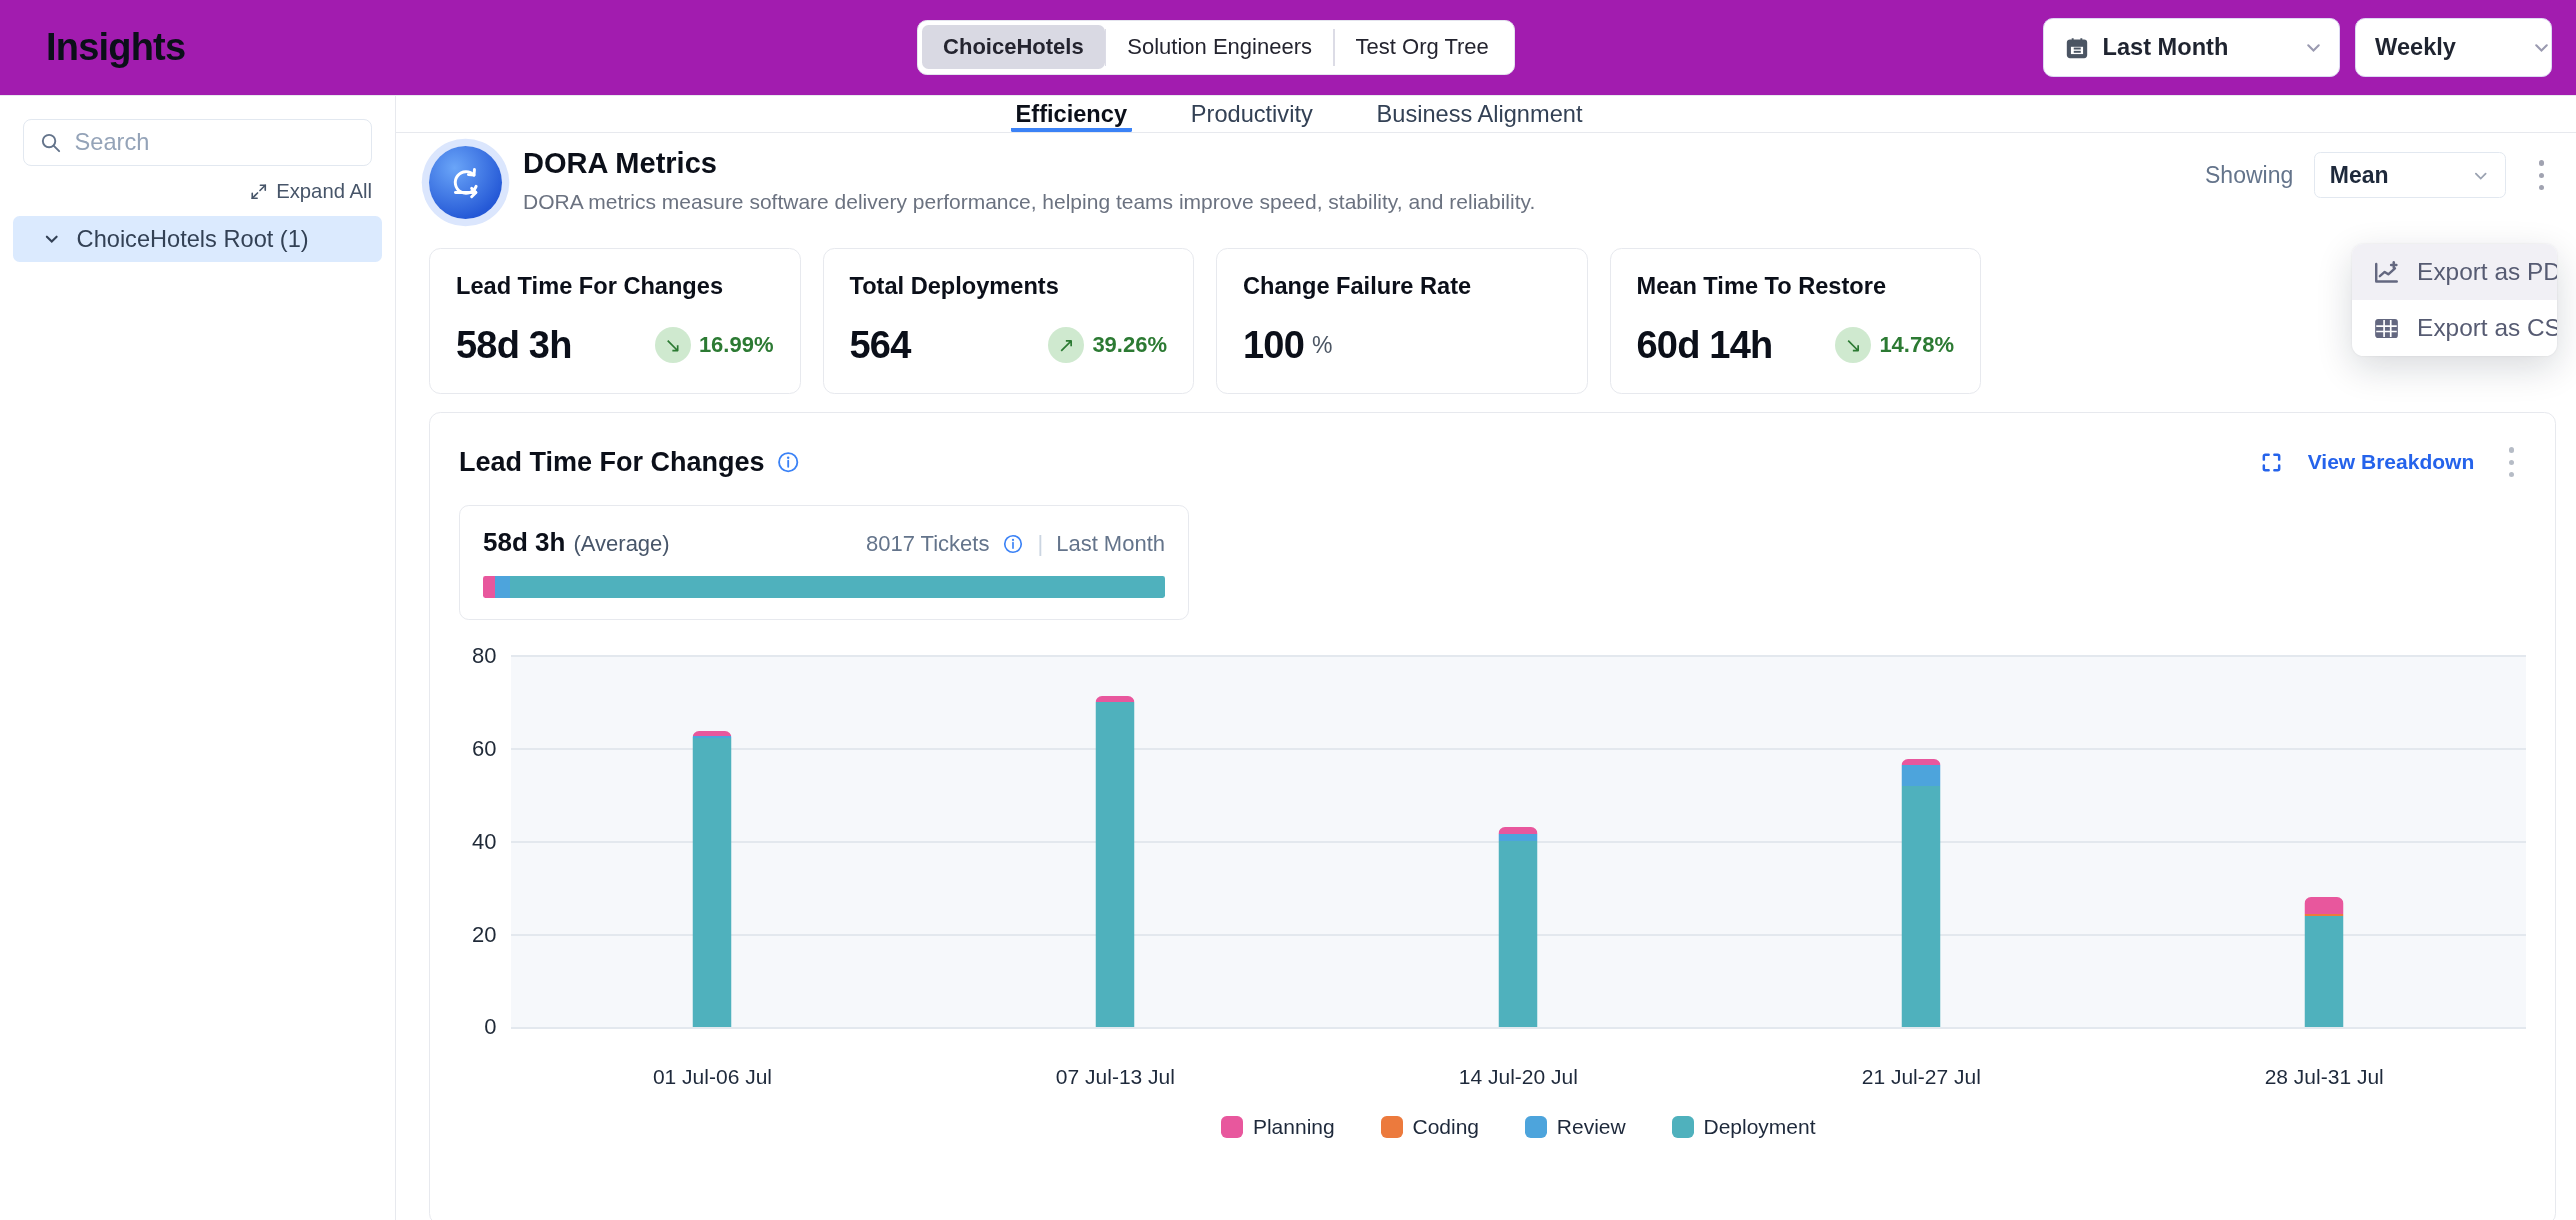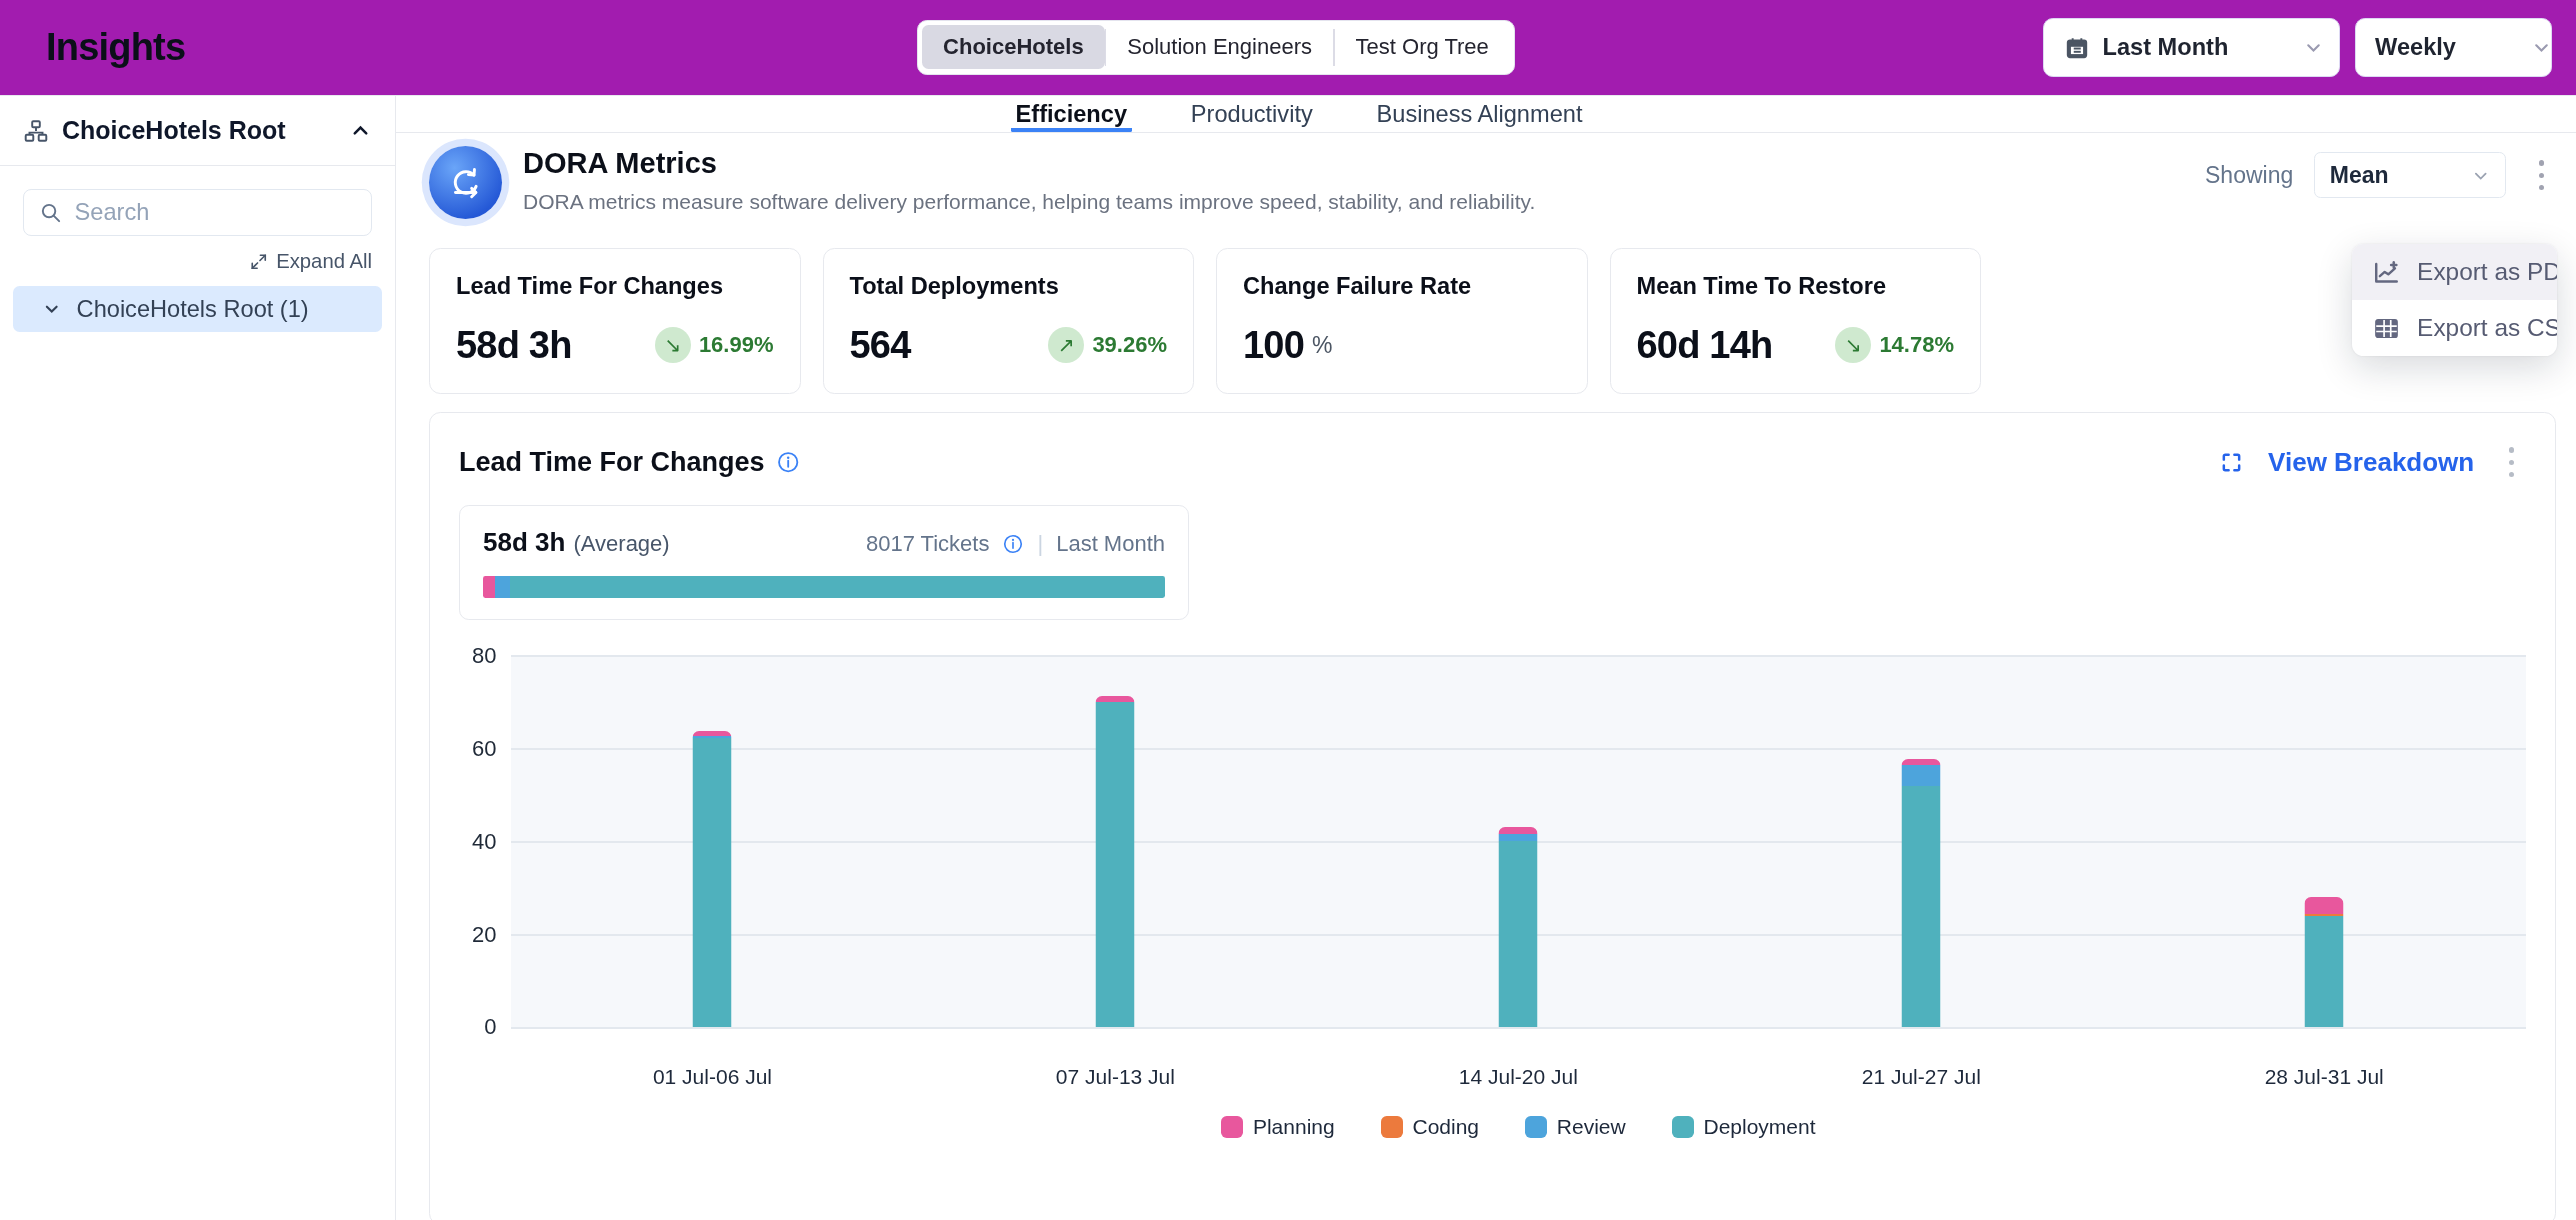--- a/index.html
+++ b/index.html
@@ -65,21 +65,21 @@
   .m-suffix { font-size:23px; font-weight:500; color:#4b5563; margin-left:8.1px; }
   .trend { margin-left:auto; display:flex; align-items:center; gap:8.1px; }
   .trend-circle { width:36px; height:36px; border-radius:50%; background:#cfe9cf; display:flex; align-items:center; justify-content:center; font-size:20.3px; color:#2c7a33; }
   .trend-pct { font-size:22px; font-weight:700; color:#2c7a33; }
   
   .chart-card { margin-top:18px; border:1.6px solid #e7e9ee; border-radius:11.4px; background:#fff; padding:28px 29px 0; height:813px; }
   .cc-head { display:flex; align-items:center; }
   .cc-title { font-size:27px; font-weight:700; color:#0b0f19; }
   .cc-info { margin-left:11.4px; display:flex; }
   .cc-right { margin-left:auto; display:flex; align-items:center; gap:23px; }
-  .view-breakdown { display:flex; align-items:center; gap:25px; color:#2563eb; font-size:26px; font-weight:700; cursor:pointer; }
+  .view-breakdown { display:flex; align-items:center; gap:25px; color:#2563eb; font-size:21px; font-weight:700; cursor:pointer; }
   .avg-card { margin-top:21px; width:730px; border:1.6px solid #e7e9ee; border-radius:9.8px; padding:21px 23px; }
   .avg-row { display:flex; align-items:baseline; }
   .avg-value { font-size:26px; font-weight:700; color:#0b0f19; }
   .avg-label { font-size:22px; color:#475569; margin-left:8.1px; }
   .avg-meta { margin-left:auto; display:flex; align-items:center; gap:13px; font-size:22px; color:#64748b; }
   .avg-sep { color:#cbd5e1; }
   .progress { margin-top:18px; height:22px; border-radius:2.4px; overflow:hidden; display:flex; }
   .progress i { height:100%; }
   
   .chart-area { margin-top:36px; display:flex; }
@@ -141,36 +141,20 @@
               <polyline points="6,9.5 12,15.5 18,9.5"></polyline>
             </svg>
         </span>
       </div>
     </div>
   </div>
 
   <div class="body-wrap">
 
     <div class="sidebar">
-      <div class="sb-header">
-        <span>
-          <svg width="26" height="26" viewBox="0 0 24 24" fill="none" stroke="#475569" stroke-width="1.8">
-            <rect x="8.5" y="3" width="7" height="5.5" rx="1"></rect>
-            <rect x="2.5" y="15.5" width="7" height="5.5" rx="1"></rect>
-            <rect x="14.5" y="15.5" width="7" height="5.5" rx="1"></rect>
-            <path d="M12 8.5 v3.5 M6 15.5 v-2 h12 v2"></path>
-          </svg>
-        </span>
-        <span class="sb-title">ChoiceHotels Root</span>
-        <span>
-          <svg width="23" height="23" viewBox="0 0 24 24" fill="none" stroke="#0f172a" stroke-width="2.6" stroke-linecap="round">
-              <polyline points="6,15 12,9 18,15"></polyline>
-            </svg>
-        </span>
-      </div>
 
       <div class="sb-search">
         <span>
           <svg width="23" height="23" viewBox="0 0 24 24" fill="none" stroke="#64748b" stroke-width="2">
               <circle cx="10.5" cy="10.5" r="6.5"></circle>
               <line x1="15.5" y1="15.5" x2="21" y2="21" stroke-linecap="round"></line>
             </svg>
         </span>
         <input type="text" placeholder="Search" style="">
       </div>

